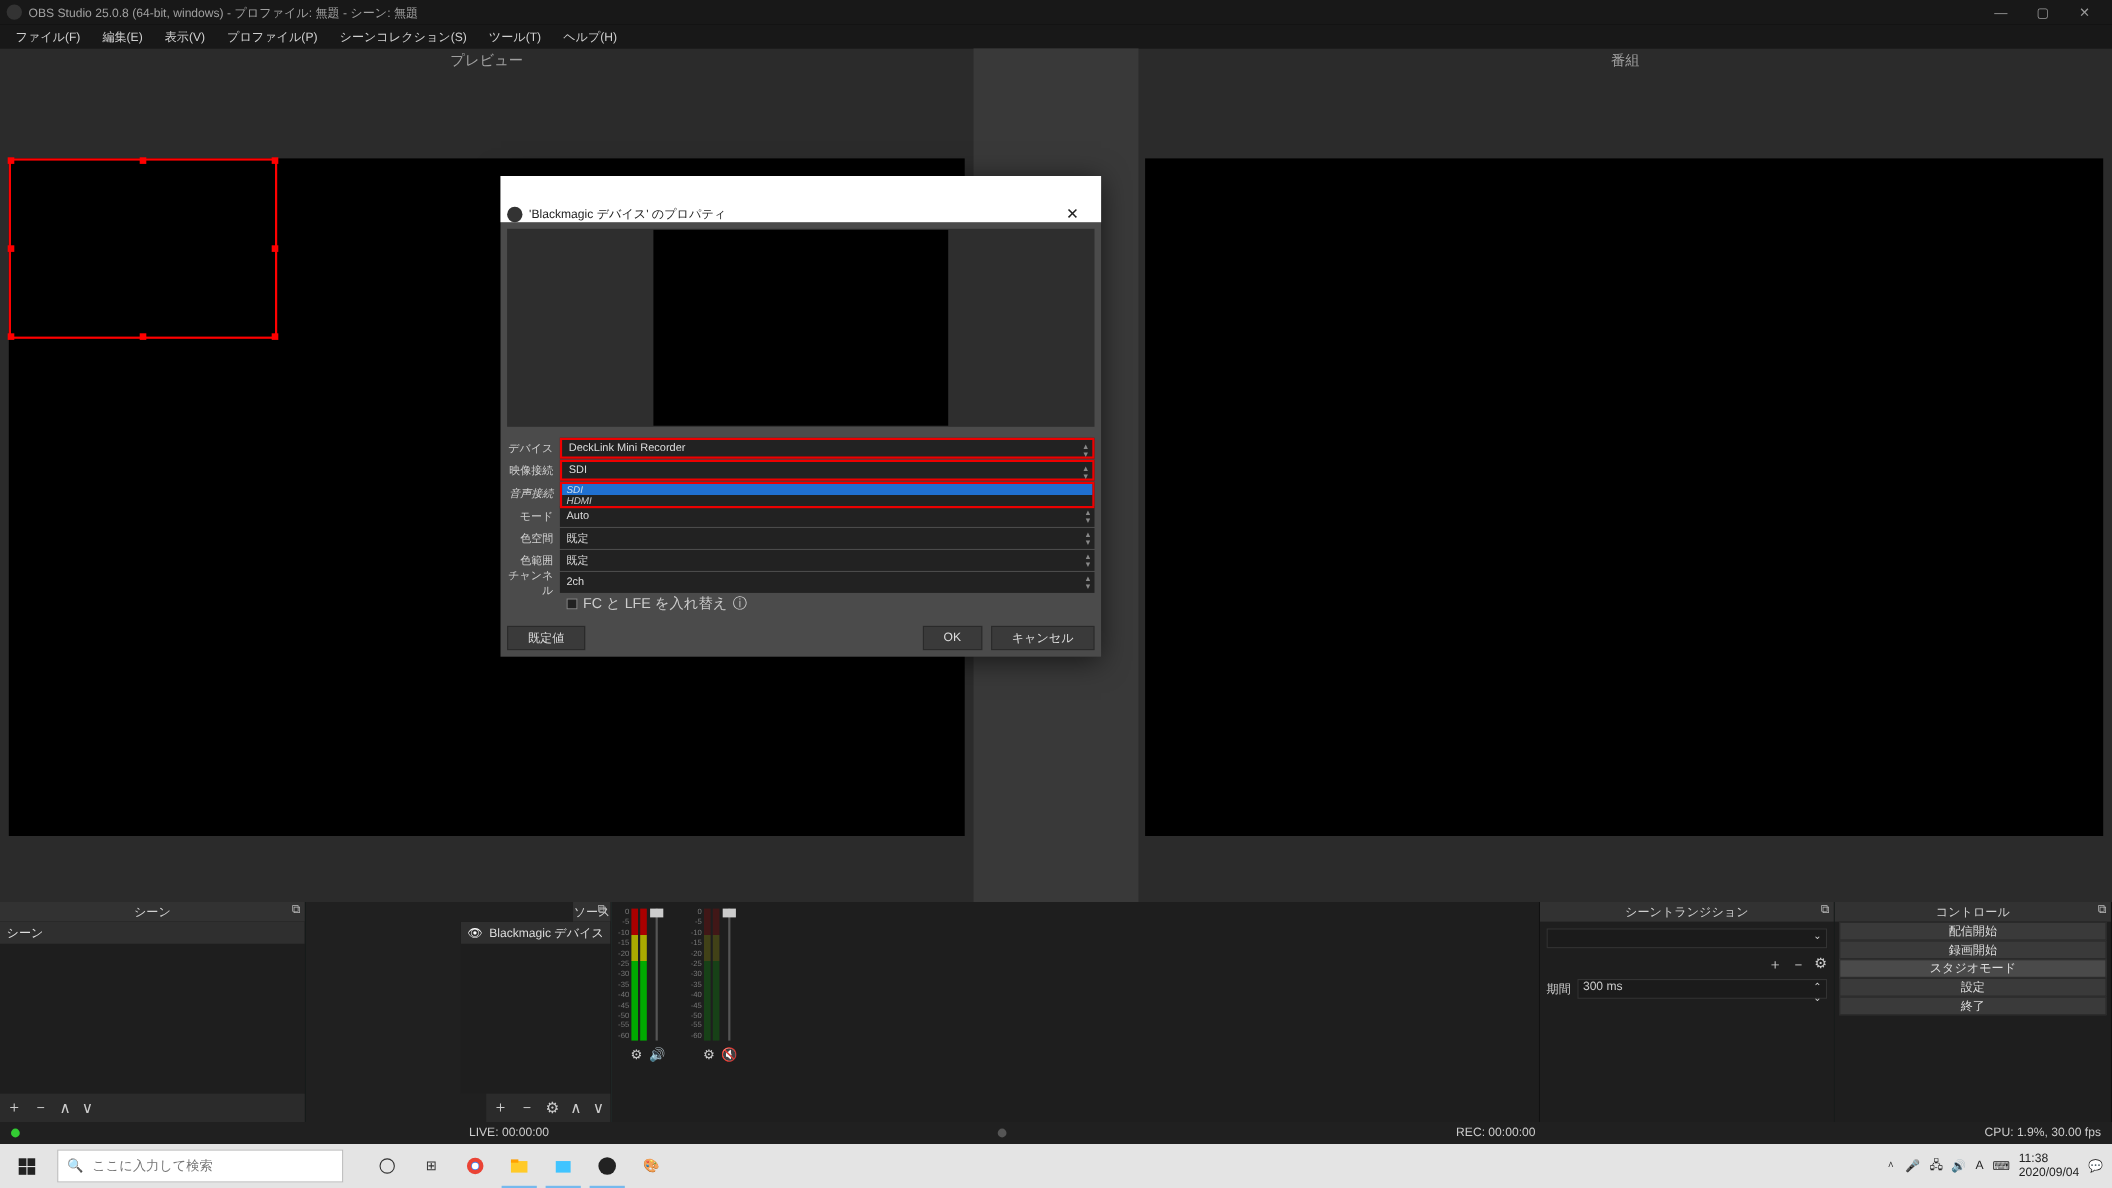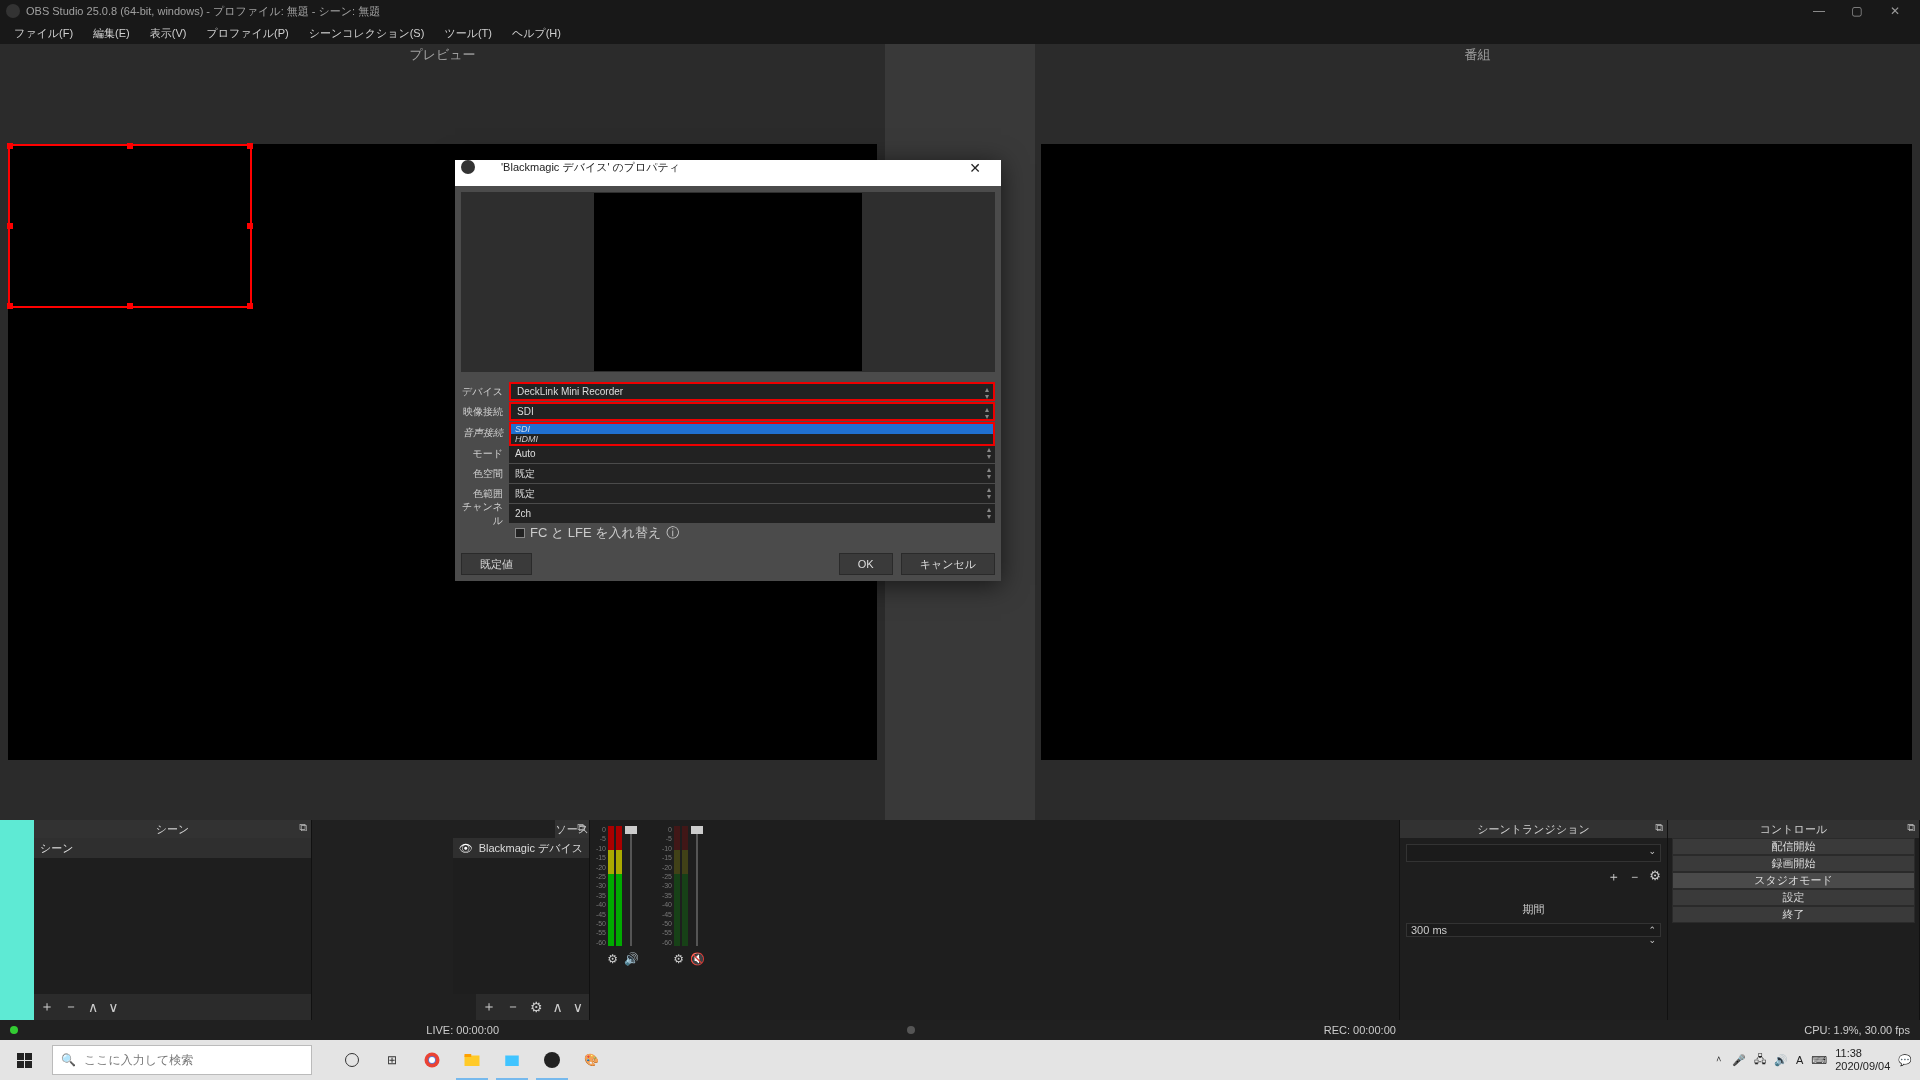--- a/index.html
+++ b/index.html
@@ -23,21 +23,21 @@
 .pvlabel { position: absolute; top: 2px; left: 50%; transform: translateX(-50%); color: #a0a0a0; font-size: 13px; }
 .pvcanvas { position: absolute; background: #000; left: 8px; right: 8px; top: 100px; bottom: 60px; }
 .pvcanvas.right { left: 6px; right: 8px; }
 .selbox { position: absolute; border: 2px solid red; left: 8px; top: 100px; width: 244px; height: 164px; }
 .selbox .h { position: absolute; width: 6px; height: 6px; background: red; }
 .selbox .h.tl { top:-3px; left:-3px; } .selbox .h.tm { top:-3px; left:50%; margin-left:-3px; } .selbox .h.tr { top:-3px; right:-3px; }
 .selbox .h.ml { top:50%; left:-3px; margin-top:-3px; } .selbox .h.mr { top:50%; right:-3px; margin-top:-3px; }
 .selbox .h.bl { bottom:-3px; left:-3px; } .selbox .h.bm { bottom:-3px; left:50%; margin-left:-3px; } .selbox .h.br { bottom:-3px; right:-3px; }
 
 
-.docks { height: 200px; background: #5eead4; display: flex; padding-left: 34px; }
+.docks { height: 200px; background: #5eead4; display: flex; }
 .dock { display: flex; flex-direction: column; border-right: 1px solid #111; background:#202020;}
 .dock.scenes { width: 278px; }
 .dock.sources { width: 278px; align-items: flex-end; }
 .dock.mixer { flex: 1; }
 .dock.trans { width: 268px; }
 .dock.ctrl { width: 252px; }
 .dockhdr { height: 18px; background: #323232; color: #d0d0d0; font-size: 11px; display: flex; align-items: center; justify-content: center; position: relative; }
 .dockhdr .pop { position: absolute; right: 4px; top:1px; color:#bbb; font-size:11px;}
 .dockbody { flex: 1; background: #1e1e1e; position: relative; overflow: hidden; }
 .dockfoot { height: 26px; background: #2b2b2b; display: flex; align-items: center; padding: 0 6px; gap: 10px; color: #ccc; }
@@ -51,34 +51,34 @@
 .meterscale { position:absolute; left:-22px; top:0; bottom:0; width:20px; color:#777; font-size:7px; display:flex; flex-direction:column; justify-content:space-between; text-align:right;}
 .meter { width:6px; height:120px; background:linear-gradient(to top,#0a0 0%,#0a0 60%,#aa0 60%,#aa0 80%,#a00 80%,#a00 100%); opacity:.25;}
 .meter.on { opacity:1;}
 .sliderline { width:2px; height:120px; background:#555; position:relative; margin:0 6px;}
 .sliderline .knob { position:absolute; top:0; left:-5px; width:12px; height:8px; background:#ccc;}
 .mixicons { display:flex; gap:6px; color:#ccc; font-size:12px; margin-top:6px;}
 .mixicons .mute { color:#d44;}
 .trans-body { padding:6px; color:#ccc; font-size:11px;}
 .trans-select { background:#1b1b1b; color:#ccc; border:1px solid #333; width:100%; height:18px; font-size:11px; padding:0 4px; position:relative;}
 .trans-select .arr { position:absolute; right:4px; top:1px; font-size:9px;}
-.trans-row { display:flex; align-items:center; gap:6px; margin-top:16px;flex-direction:column;}
+.trans-row { display:flex; align-items:center; gap:6px; margin-top:4px;}
 .trans-icons { display:flex; gap:8px; justify-content:flex-end; margin-top:6px; font-size:13px;}
 .ctrlbtn { background:#3a3a3a; color:#ddd; border:1px solid #2a2a2a; height:17px; margin:0 4px 0px; font-size:11px; display:flex; align-items:center; justify-content:center;}
 .ctrlbtn.active { background:#4a4a4a;}
 .ctrl-body { padding-top:0;}
 
 
 .statusbar { height: 20px; background: #202020; display: flex; align-items: center; justify-content: space-between; padding: 0 10px; gap: 18px; color: #ccc; font-size: 11px; }
 .statusbar .dot { width:8px; height:8px; border-radius:50%; background:#555;}
 .statusbar .greendot { width:8px; height:8px; border-radius:50%; background:#3c3;}
 
 
 .dialog { position: absolute; left: 455px; top: 160px; width: 546px; background: #4b4b4b; box-shadow: 0 4px 24px rgba(0,0,0,.6); }
-.dlg-title { height: 26px; background: #fff; color: #222; font-size: 11px; display: flex; align-items: flex-start; padding: 0 6px; gap: 20px; }
+.dlg-title { height: 42px; background: #fff; color: #222; font-size: 11px; display: flex; align-items: flex-end; padding: 0 6px; }
 .dlg-title .obsicon2 { width:14px;height:14px;border-radius:50%;background:#333;margin-right:6px;}
 .dlg-title .spacer { flex:1;}
 .dlg-title .x { width:40px; text-align:center; font-size:14px; color:#222;}
 .dlg-body { padding: 6px; }
 .dlg-preview { height:180px; background:#2e2e2e; display:flex; align-items:center; justify-content:center; margin-bottom:10px;}
 .dlg-preview .inner { width:268px; height:178px; background:#000;}
 .prop-row { display:flex; align-items:center; margin-bottom:1px; height:19px;}
 .prop-label { width:48px; text-align:right; color:#d0d0d0; font-size:10px; padding-right:6px;}
 .prop-field { flex:1; background:#222; color:#ddd; font-size:10px; height:19px; display:flex; align-items:center; padding:0 6px; position:relative;}
 .prop-field .arr { position:absolute; right:4px; top:2px; font-size:8px; color:#888; line-height:7px; display:flex; flex-direction:column;}

